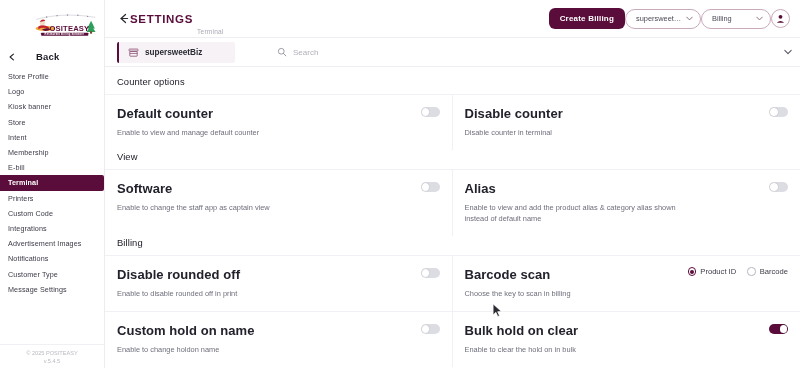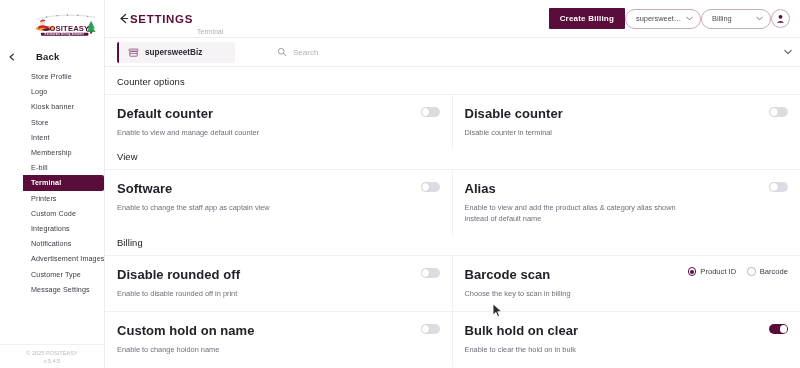--- a/index.html
+++ b/index.html
@@ -26,21 +26,21 @@
   }
   .logo-svg { width: 98px; height: 42px; display: block; }
 
   .back-row {
     display: flex; align-items: center; gap: 20px;
     padding: 5px 0 6px 8px; cursor: pointer;
   }
   .back-chev { width: 8px; height: 8px; display: block; }
   .back-label { font-size: 9.5px; font-weight: bold; color: #1d1d26; letter-spacing: .2px; }
 
-  .nav { display: flex; flex-direction: column; padding-top: 1px; padding-left: 23px; }
+  .nav { display: flex; flex-direction: column; padding-top: 1px; }
   .nav-item {
     height: 15.2px; display: flex; align-items: center;
     padding-left: 8px; cursor: pointer;
     font-size: 7.2px; color: #3a3a46; letter-spacing: .1px;
     white-space: nowrap;
   }
   .nav-item.active {
     background: #5a0d3a; color: #ffffff; font-weight: bold;
     border-top-right-radius: 2px; border-bottom-right-radius: 2px;
   }
@@ -60,21 +60,21 @@
     flex: 0 0 38px;
   }
   .back-arrow { width: 13px; height: 13px; cursor: pointer; flex: 0 0 auto; margin-left: 2px; }
   .page-title { font-size: 11.5px; font-weight: bold; color: #5a0d3a; letter-spacing: .7px; }
   .page-sub { font-size: 6.6px; color: #a9a9b4; letter-spacing: .2px; margin-left: 4px; align-self: flex-end; margin-bottom: 2px;}
   .topbar-spacer { flex: 1; }
 
   .btn-primary {
     background: #5a0d3a; color: #fff; border: none; cursor: pointer;
     font-size: 8px; font-weight: bold; font-family: inherit;
-    padding: 6px 11px; border-radius: 1px; letter-spacing: .2px;
+    padding: 6px 11px; border-radius: 6px; letter-spacing: .2px;
   }
   .pill {
     display: flex; align-items: center; justify-content: space-between;
     border: 1px solid #c9aabb; border-radius: 11px; background: #fff;
     height: 20px; padding: 0 7px 0 10px; cursor: pointer; min-width: 0;
   }
   .pill-a { width: 76px; }
   .pill-b { width: 70px; }
   .pill span.lbl { font-size: 7.4px; color: #4a4a57; white-space: nowrap; overflow: hidden; text-overflow: ellipsis; }
   .pill .chev { width: 7px; height: 5px; flex: 0 0 auto; margin-left: 4px; }
@@ -198,22 +198,22 @@
       <div class="nav-item">Logo</div>
       <div class="nav-item">Kiosk banner</div>
       <div class="nav-item">Store</div>
       <div class="nav-item">Intent</div>
       <div class="nav-item">Membership</div>
       <div class="nav-item">E-bill</div>
       <div class="nav-item active">Terminal</div>
       <div class="nav-item">Printers</div>
       <div class="nav-item">Custom Code</div>
       <div class="nav-item">Integrations</div>
+      <div class="nav-item">Advertisement Images</div>
       <div class="nav-item">Notifications</div>
-      <div class="nav-item">Advertisement Images</div>
       <div class="nav-item">Customer Type</div>
       <div class="nav-item">Message Settings</div>
     </nav>
 
     <div class="sidebar-footer">
       <div>© 2025 POSITEASY</div>
       <div>v.5.4.5</div>
     </div>
   </aside>
 

